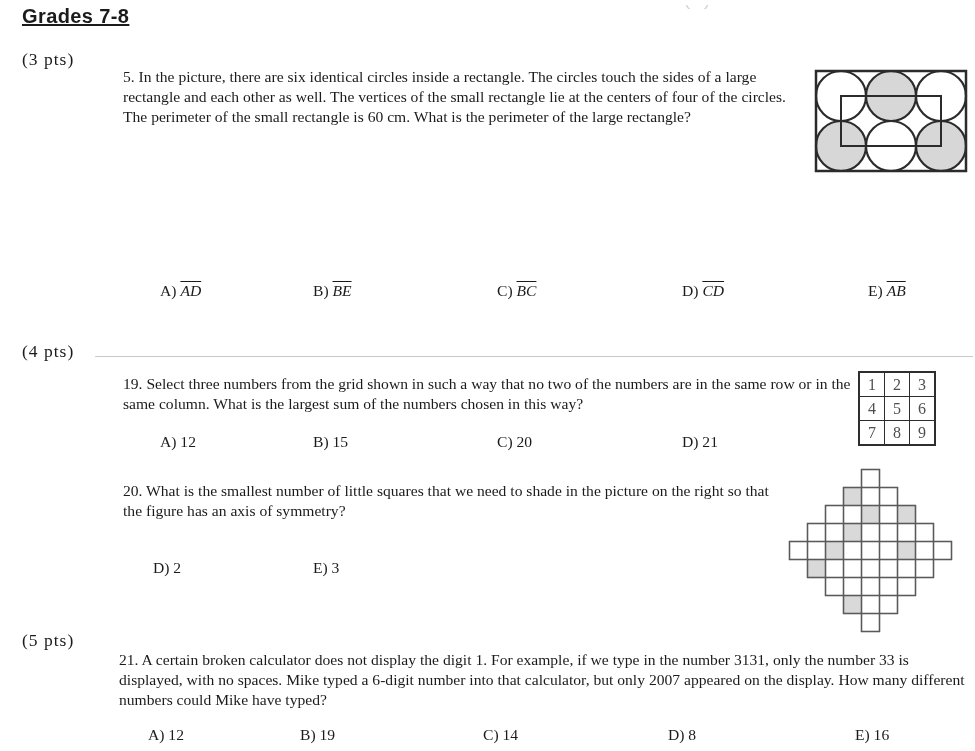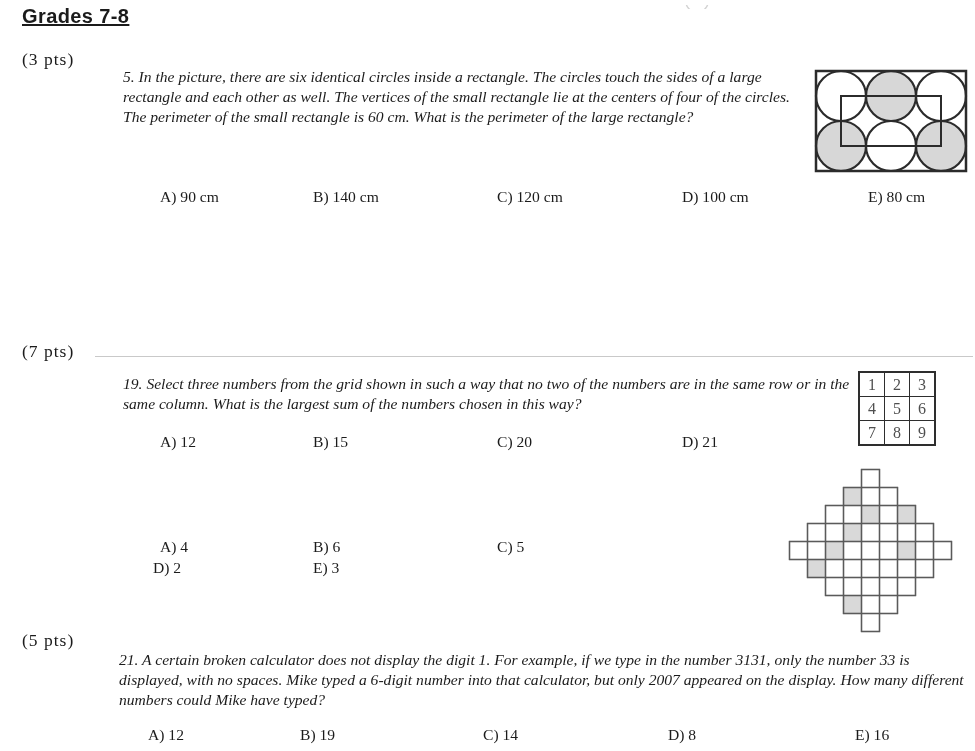--- a/index.html
+++ b/index.html
@@ -1,21 +1,21 @@
 <!DOCTYPE html>
 <html><head>
 <meta charset="utf-8">
 <style>
   html,body{margin:0;padding:0;background:#fff;}
   .page{position:relative;width:975px;height:751px;background:#ffffff;overflow:hidden;
         font-family:"Liberation Serif",serif;color:#1b1b1b;}
   .title{position:absolute;left:22px;top:5px;font-family:"Liberation Sans",sans-serif;
          font-weight:bold;font-size:20px;text-decoration:underline;letter-spacing:.4px;}
   .pts{position:absolute;left:22px;font-size:17.5px;letter-spacing:1px;}
-  .qtext{position:absolute;font-size:15.6px;line-height:20px;text-align:left;font-style:italic;}
+  .qtext{position:absolute;font-size:15.6px;line-height:20px;text-align:left;}
   .orow{position:absolute;left:0;width:975px;height:22px;}
   .opt{position:absolute;top:0;white-space:nowrap;font-size:15.6px;}
   .seg{font-style:italic;text-decoration:overline;}
   .divider{position:absolute;left:95px;top:356px;width:878px;height:1px;background:#c9c9c9;}
   .fig{position:absolute;}
   table.ngrid{position:absolute;left:858px;top:371px;border-collapse:collapse;
               border:2px solid #2e2e2e;}
   table.ngrid td{width:24px;height:23px;border:1.6px solid #2e2e2e;text-align:center;
                  vertical-align:middle;font-size:16px;color:#4f4f4f;padding:0;}
   .artifact{position:absolute;left:683px;top:0;width:28px;height:9px;overflow:hidden;opacity:.55;}
@@ -41,31 +41,31 @@
       <circle cx="27" cy="27" r="25" fill="#ffffff" stroke="#2b2b2b" stroke-width="2.2"></circle>
       <circle cx="77" cy="27" r="25" fill="#d7d7d7" stroke="#2b2b2b" stroke-width="2.2"></circle>
       <circle cx="127" cy="27" r="25" fill="#ffffff" stroke="#2b2b2b" stroke-width="2.2"></circle>
       <circle cx="27" cy="77" r="25" fill="#d7d7d7" stroke="#2b2b2b" stroke-width="2.2"></circle>
       <circle cx="77" cy="77" r="25" fill="#ffffff" stroke="#2b2b2b" stroke-width="2.2"></circle>
       <circle cx="127" cy="77" r="25" fill="#d7d7d7" stroke="#2b2b2b" stroke-width="2.2"></circle>
       <rect x="2" y="2" width="150" height="100" fill="none" stroke="#2b2b2b" stroke-width="2.5"></rect>
       <rect x="27" y="27" width="100" height="50" fill="none" stroke="#2b2b2b" stroke-width="2"></rect>
     </svg>
 
-  <div class="orow" style="top:188px">
-    <span class="opt" style="left:160px">A) 90 cm</span>
-    <span class="opt" style="left:313px">B) 140 cm</span>
-    <span class="opt" style="left:497px">C) 120 cm</span>
-    <span class="opt" style="left:682px">D) 100 cm</span>
-    <span class="opt" style="left:868px">E) 80 cm</span>
+
+
+  <div class="orow" style="top:282px">
+    <span class="opt" style="left:160px"><span>A)</span> <span class="seg">AD</span></span>
+    <span class="opt" style="left:313px"><span>B)</span> <span class="seg">BE</span></span>
+    <span class="opt" style="left:497px"><span>C)</span> <span class="seg">BC</span></span>
+    <span class="opt" style="left:682px"><span>D)</span> <span class="seg">CD</span></span>
+    <span class="opt" style="left:868px"><span>E)</span> <span class="seg">AB</span></span>
   </div>
 
-
-
-  <div class="pts" style="top:341px">(7 pts)</div>
+  <div class="pts" style="top:341px">(4 pts)</div>
   <div class="divider"></div>
 
   <div class="qtext" style="left:123px;top:374px;width:738px">19. Select three numbers from the grid shown in such a way that no two of the numbers are in the same row or in the same column. What is the largest sum of the numbers chosen in this way?</div>
 
   <table class="ngrid">
     <tbody>
         <tr>
       <td>1</td>
       <td>2</td>
       <td>3</td>
@@ -83,20 +83,21 @@
   </tbody>
     </table>
 
   <div class="orow" style="top:433px">
     <span class="opt" style="left:160px">A) 12</span>
     <span class="opt" style="left:313px">B) 15</span>
     <span class="opt" style="left:497px">C) 20</span>
     <span class="opt" style="left:682px">D) 21</span>
   </div>
 
+  <div class="qtext" style="left:123px;top:481px;width:662px">20. What is the smallest number of little squares that we need to shade in the picture on the right so that the figure has an axis of symmetry?</div>
 
   <svg id="fig-diamond" class="fig" style="left:788px;top:468px" width="166" height="166">
       <g transform="translate(1.5,1.5)">
         <rect x="54" y="18" width="18" height="18" fill="#d9d9d9"></rect>
         <rect x="72" y="36" width="18" height="18" fill="#d9d9d9"></rect>
         <rect x="108" y="36" width="18" height="18" fill="#d9d9d9"></rect>
         <rect x="54" y="54" width="18" height="18" fill="#d9d9d9"></rect>
         <rect x="36" y="72" width="18" height="18" fill="#d9d9d9"></rect>
         <rect x="108" y="72" width="18" height="18" fill="#d9d9d9"></rect>
         <rect x="18" y="90" width="18" height="18" fill="#d9d9d9"></rect>
@@ -115,25 +116,20 @@
         <rect x="36" y="36" width="18" height="90" fill="none" stroke="#5a5a5a" stroke-width="1.3"></rect>
         <rect x="54" y="18" width="18" height="126" fill="none" stroke="#5a5a5a" stroke-width="1.3"></rect>
         <rect x="72" y="0" width="18" height="162" fill="none" stroke="#5a5a5a" stroke-width="1.3"></rect>
         <rect x="90" y="18" width="18" height="126" fill="none" stroke="#5a5a5a" stroke-width="1.3"></rect>
         <rect x="108" y="36" width="18" height="90" fill="none" stroke="#5a5a5a" stroke-width="1.3"></rect>
         <rect x="126" y="54" width="18" height="54" fill="none" stroke="#5a5a5a" stroke-width="1.3"></rect>
         <rect x="144" y="72" width="18" height="18" fill="none" stroke="#5a5a5a" stroke-width="1.3"></rect>
       </g>
     </svg>
 
-  <div class="orow" style="top:538px">
-    <span class="opt" style="left:160px">A) 4</span>
-    <span class="opt" style="left:313px">B) 6</span>
-    <span class="opt" style="left:497px">C) 5</span>
-  </div>
   <div class="orow" style="top:559px">
     <span class="opt" style="left:153px">D) 2</span>
     <span class="opt" style="left:313px">E) 3</span>
   </div>
 
   <div class="pts" style="top:630px">(5 pts)</div>
 
   <div class="qtext" style="left:119px;top:650px;width:856px">21. A certain broken calculator does not display the digit 1. For example, if we type in the number 3131, only the number 33 is displayed, with no spaces. Mike typed a 6-digit number into that calculator, but only 2007 appeared on the display. How many different numbers could Mike have typed?</div>
 
   <div class="orow" style="top:726px">

